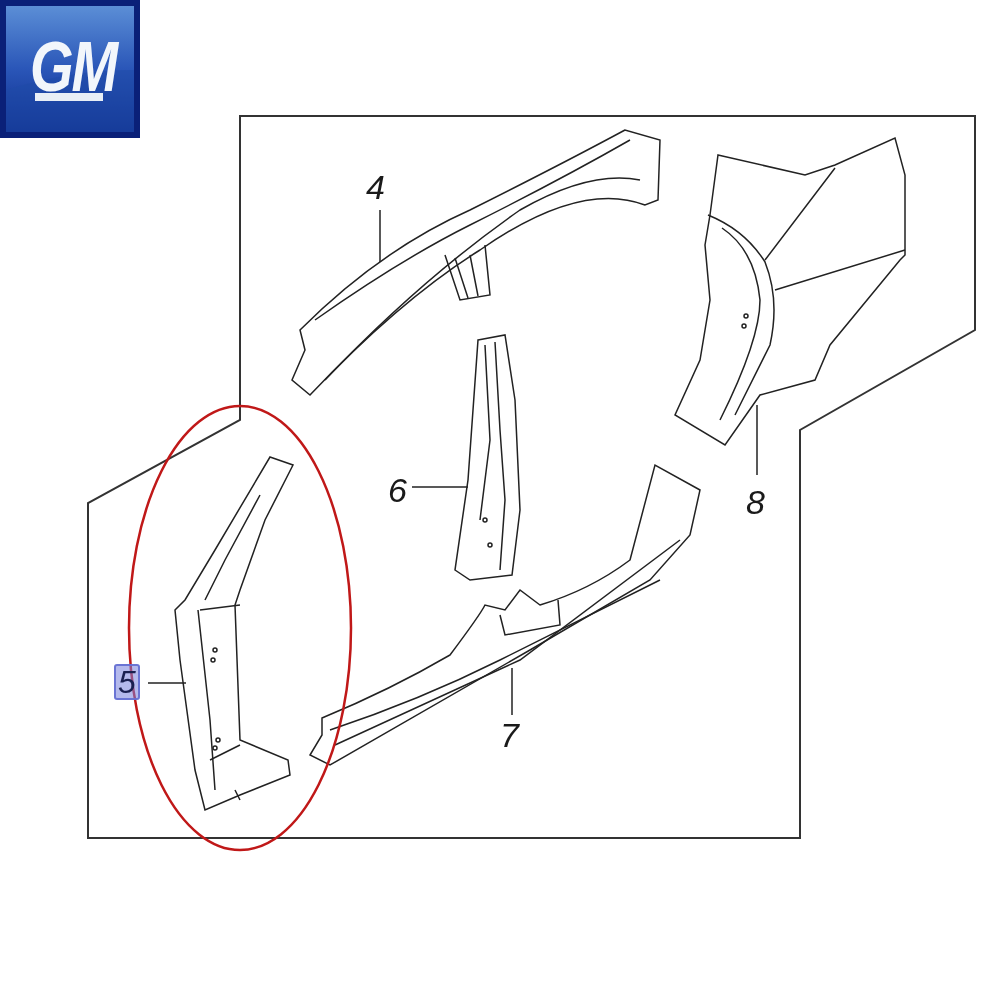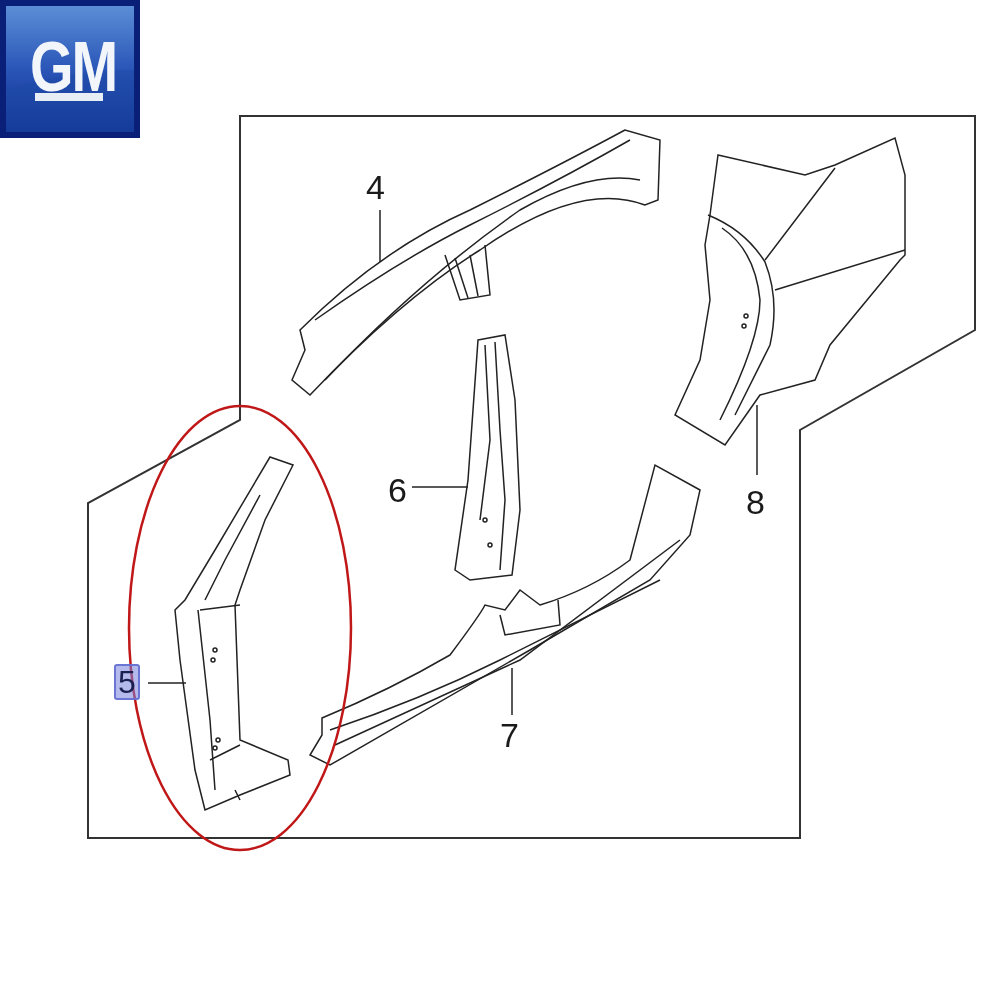--- a/index.html
+++ b/index.html
@@ -1,18 +1,18 @@
 <!DOCTYPE html>
 <html><head>
   <meta charset="utf-8">
   <style>
     html, body { margin: 0; padding: 0; background: #ffffff; }
     body { width: 1000px; height: 1000px; position: relative; overflow: hidden;
            font-family: "Liberation Sans", sans-serif; }
-    #stage { position: absolute; left: 0; top: 0; width: 1000px; height: 716px; }
+    #stage { position: absolute; left: 0; top: 0; width: 1000px; height: 716px; font-style: italic; }
     .logo { position: absolute; left: 0; top: 0; width: 140px; height: 140px; }
     .callout { position: absolute; font-family: "Liberation Sans", sans-serif;
                font-size: 34px; color: #1a1a1a; line-height: 1; }
     .hl { background: rgba(120,130,220,0.55); border: 2px solid rgba(100,110,210,0.9);
           border-radius: 3px; padding: 0 2px; color: #1a2050; }
     .gm-text { position: absolute; left: 30px; top: 26px; color: #f2f6fb;
                font-family: "Liberation Sans", sans-serif; font-weight: bold;
                font-size: 56px; letter-spacing: -2px; transform: scaleY(1.25);
                transform-origin: top left; }
     .gm-bar { position: absolute; left: 35px; top: 93px; width: 68px; height: 8px; background: #e8eef6; }

